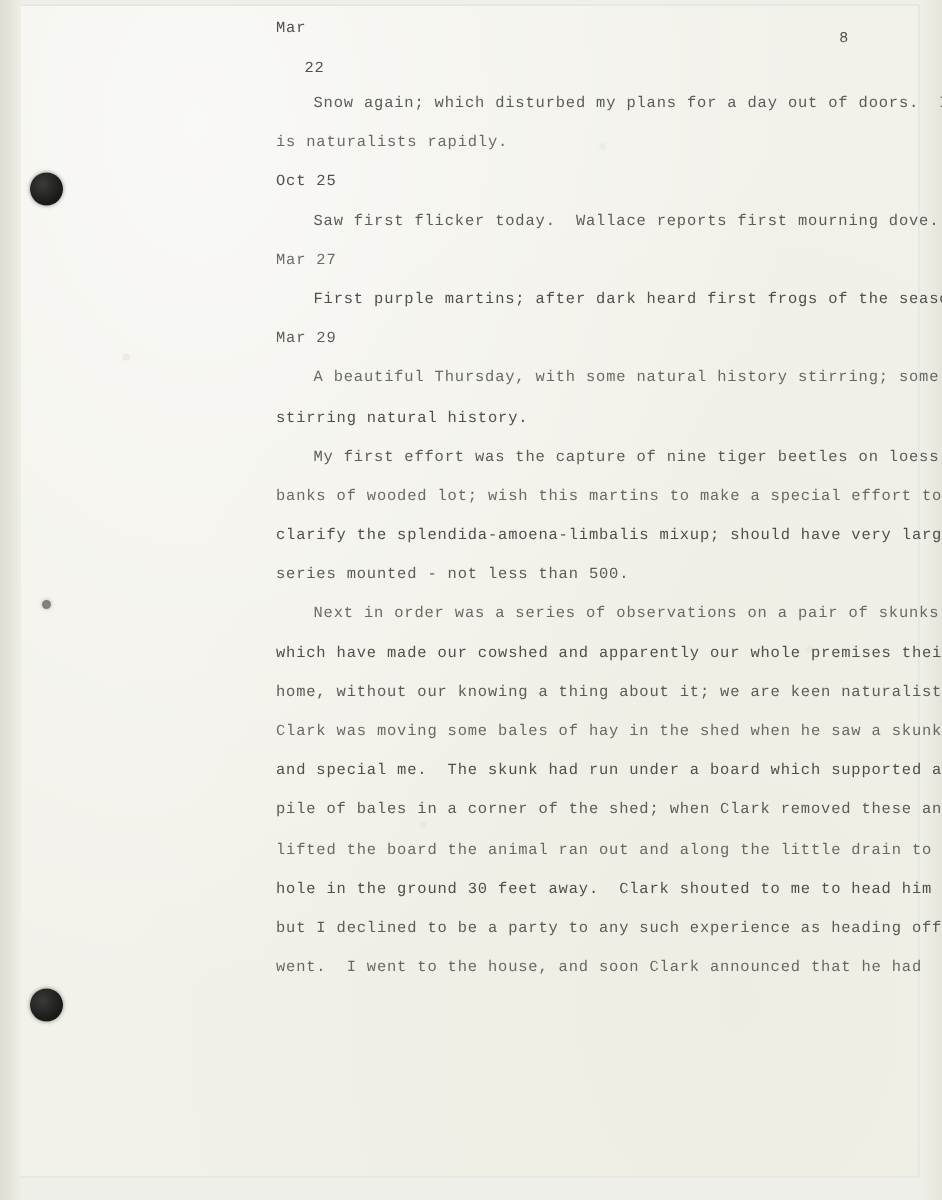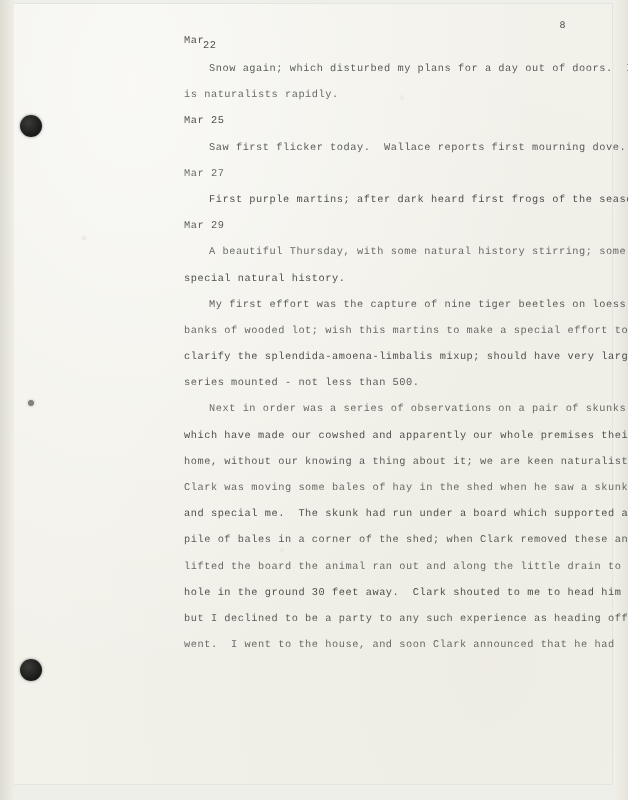--- a/index.html
+++ b/index.html
@@ -87,21 +87,21 @@
     top: 14px;
     font-family: "Liberation Mono", "DejaVu Sans Mono", monospace;
     font-size: 10px;
     color: #50504c;
     letter-spacing: .5px;
   }
   .head {
     margin: 0;
     padding: 0;
   }
-  .head .l1 { position: absolute; left: 92px; top: 28px; }
+  .head .l1 { position: absolute; left: 92px; top: 6px; }
   .head .l2 { position: absolute; left: 92px; top: 33px; margin-left: 19px; }
 
   .body-block {
     position: absolute;
     left: 92px;
     top: 56px;
     width: 505px;
   }
   .line {
     height: 26.2px;
@@ -134,27 +134,27 @@
 
   <div class="typed">
     <div class="page-num">8</div>
     <div class="head">
       <div class="l1 line f3"><span class="t">Mar</span></div>
       <div class="l2 line f3"><span class="t">22</span></div>
     </div>
     <div class="body-block" id="body-block">
         <div class="line f1 indent"><span class="t">Snow again; which disturbed my plans for a day out of doors.  It</span></div>
         <div class="line f2"><span class="t">is naturalists rapidly.</span></div>
-        <div class="line f3"><span class="t">Mar 25</span></div>
+        <div class="line f3"><span class="t">Oct 25</span></div>
         <div class="line f1 indent"><span class="t">Saw first flicker today.  Wallace reports first mourning dove.</span></div>
         <div class="line f2"><span class="t">Mar 27</span></div>
         <div class="line f3 indent"><span class="t">First purple martins; after dark heard first frogs of the season.</span></div>
         <div class="line f1"><span class="t">Mar 29</span></div>
         <div class="line f2 indent"><span class="t">A beautiful Thursday, with some natural history stirring; some</span></div>
-        <div class="line f3"><span class="t">special natural history.</span></div>
+        <div class="line f3"><span class="t">stirring natural history.</span></div>
         <div class="line f1 indent"><span class="t">My first effort was the capture of nine tiger beetles on loess</span></div>
         <div class="line f2"><span class="t">banks of wooded lot; wish this martins to make a special effort to</span></div>
         <div class="line f3"><span class="t">clarify the splendida-amoena-limbalis mixup; should have very large</span></div>
         <div class="line f1"><span class="t">series mounted - not less than 500.</span></div>
         <div class="line f2 indent"><span class="t">Next in order was a series of observations on a pair of skunks</span></div>
         <div class="line f3"><span class="t">which have made our cowshed and apparently our whole premises their</span></div>
         <div class="line f1"><span class="t">home, without our knowing a thing about it; we are keen naturalists! -</span></div>
         <div class="line f2"><span class="t">Clark was moving some bales of hay in the shed when he saw a skunk,</span></div>
         <div class="line f3"><span class="t">and special me.  The skunk had run under a board which supported a</span></div>
         <div class="line f1"><span class="t">pile of bales in a corner of the shed; when Clark removed these and</span></div>

